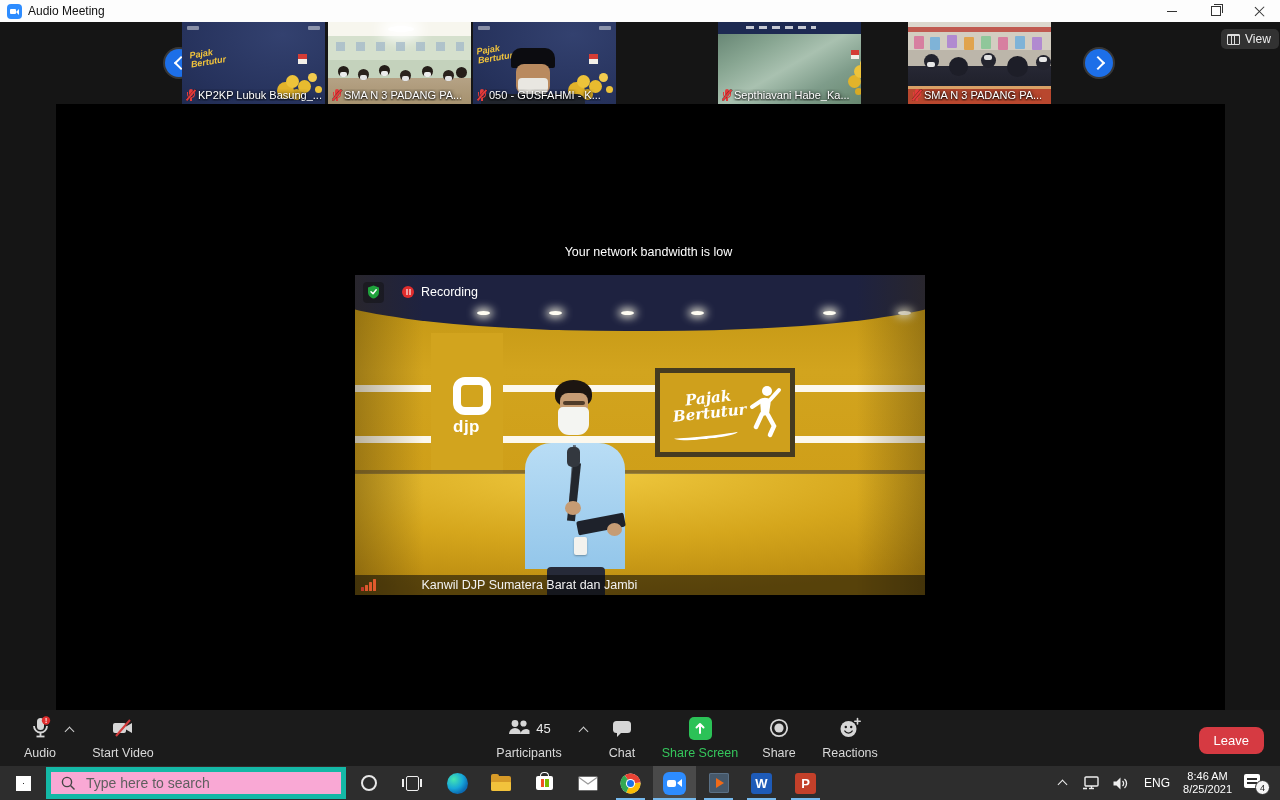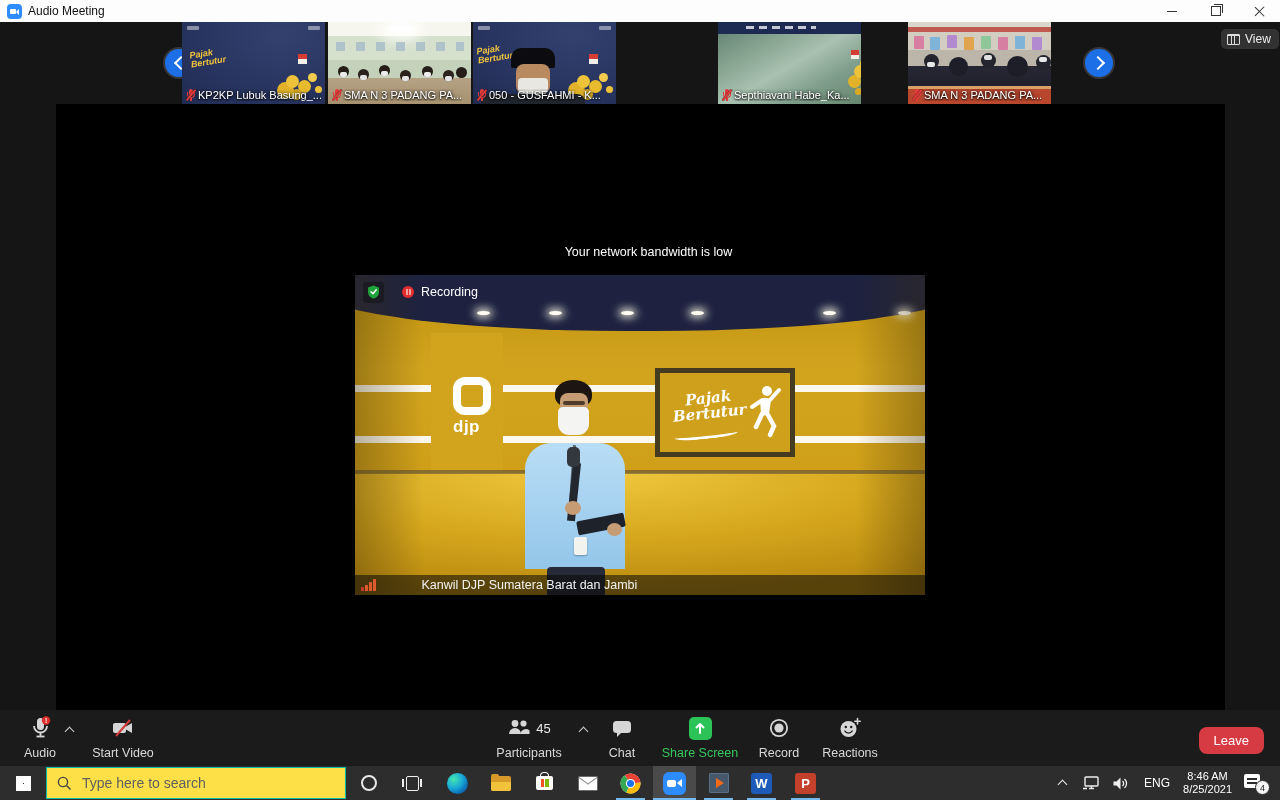--- a/index.html
+++ b/index.html
@@ -153,21 +153,21 @@
   .leaveBtn{position:absolute;right:16px;top:17px;background:#d63a42;color:#fff;font-size:13px;padding:6px 15px;border-radius:8px;}
   .lbl-green{color:#35c65c;}
 
   
   .taskbar{position:absolute;left:0;top:766px;width:1280px;height:34px;background:#2d2d2d;}
   .startBtn{position:absolute;left:0;top:0;width:46px;height:34px;display:flex;align-items:center;justify-content:center;}
   .winflag{width:15px;height:15px;background:
      linear-gradient(90deg,#fff 0 7px,transparent 7px 8px,#fff 8px 15px),
      linear-gradient(#fff 0 7px,transparent 7px 8px,#fff 8px 15px);
      background-blend-mode:multiply;}
-  .searchBox{position:absolute;left:46px;top:1px;width:300px;height:32px;background:#fde047;border:1px solid #14b8a6;box-sizing:border-box;display:flex;align-items:center;}
+  .searchBox{position:absolute;left:46px;top:1px;width:300px;height:32px;background:#f9a8d4;border:5px solid #14b8a6;box-sizing:border-box;display:flex;align-items:center;}
   .searchBox svg{margin:0 8px 0 10px;}
   .searchBox input{border:none;outline:none;flex:1;font-size:14px;color:#333;font-family:"Liberation Sans",sans-serif;background:transparent;}
   .searchBox input::placeholder{color:#5f5f5f;}
   .cortana{position:absolute;left:361px;top:9px;width:16px;height:16px;border:2px solid #e8e8e8;border-radius:50%;box-sizing:border-box;}
   .taskview{position:absolute;left:402px;top:9px;width:20px;height:16px;}
   .taskview .c{position:absolute;left:4px;top:1px;width:11px;height:13px;border:1.5px solid #eee;border-radius:2px;}
   .taskview .b1{position:absolute;left:0;top:4px;width:2px;height:8px;background:#eee;}
   .taskview .b2{position:absolute;right:0;top:4px;width:2px;height:8px;background:#eee;}
   .app{position:absolute;top:0;width:43px;height:34px;display:flex;align-items:center;justify-content:center;}
   .app .ul{position:absolute;bottom:0;left:7px;right:7px;height:2px;background:#76b9ed;}
@@ -474,21 +474,21 @@
         <div class="lbl-green">Share Screen</div>
       </div>
 
       <div class="tb-btn" style="left:749px;width:60px">
         <div class="tb-ico">
           <svg width="22" height="22" viewBox="0 0 22 22">
             <circle cx="11" cy="11" r="8.2" stroke="#d6d6d6" stroke-width="1.8" fill="none"></circle>
             <circle cx="11" cy="11" r="4.6" fill="#d6d6d6"></circle>
           </svg>
         </div>
-        <div>Record</div>
+        <div>Share</div>
       </div>
 
       <div class="tb-btn" style="left:812px;width:76px">
         <div class="tb-ico">
           <svg width="24" height="22" viewBox="0 0 24 22">
             <circle cx="10.5" cy="12" r="8" fill="#d6d6d6"></circle>
             <circle cx="7.8" cy="10" r="1.2" fill="#1b1b1b"></circle>
             <circle cx="13.2" cy="10" r="1.2" fill="#1b1b1b"></circle>
             <path d="M6.8 14 a4.3 4.3 0 0 0 7.4 0" stroke="#1b1b1b" stroke-width="1.4" fill="none" stroke-linecap="round"></path>
             <path d="M19.5 1.5 V7 M16.8 4.2 H22.2" stroke="#d6d6d6" stroke-width="1.6" stroke-linecap="round"></path>

